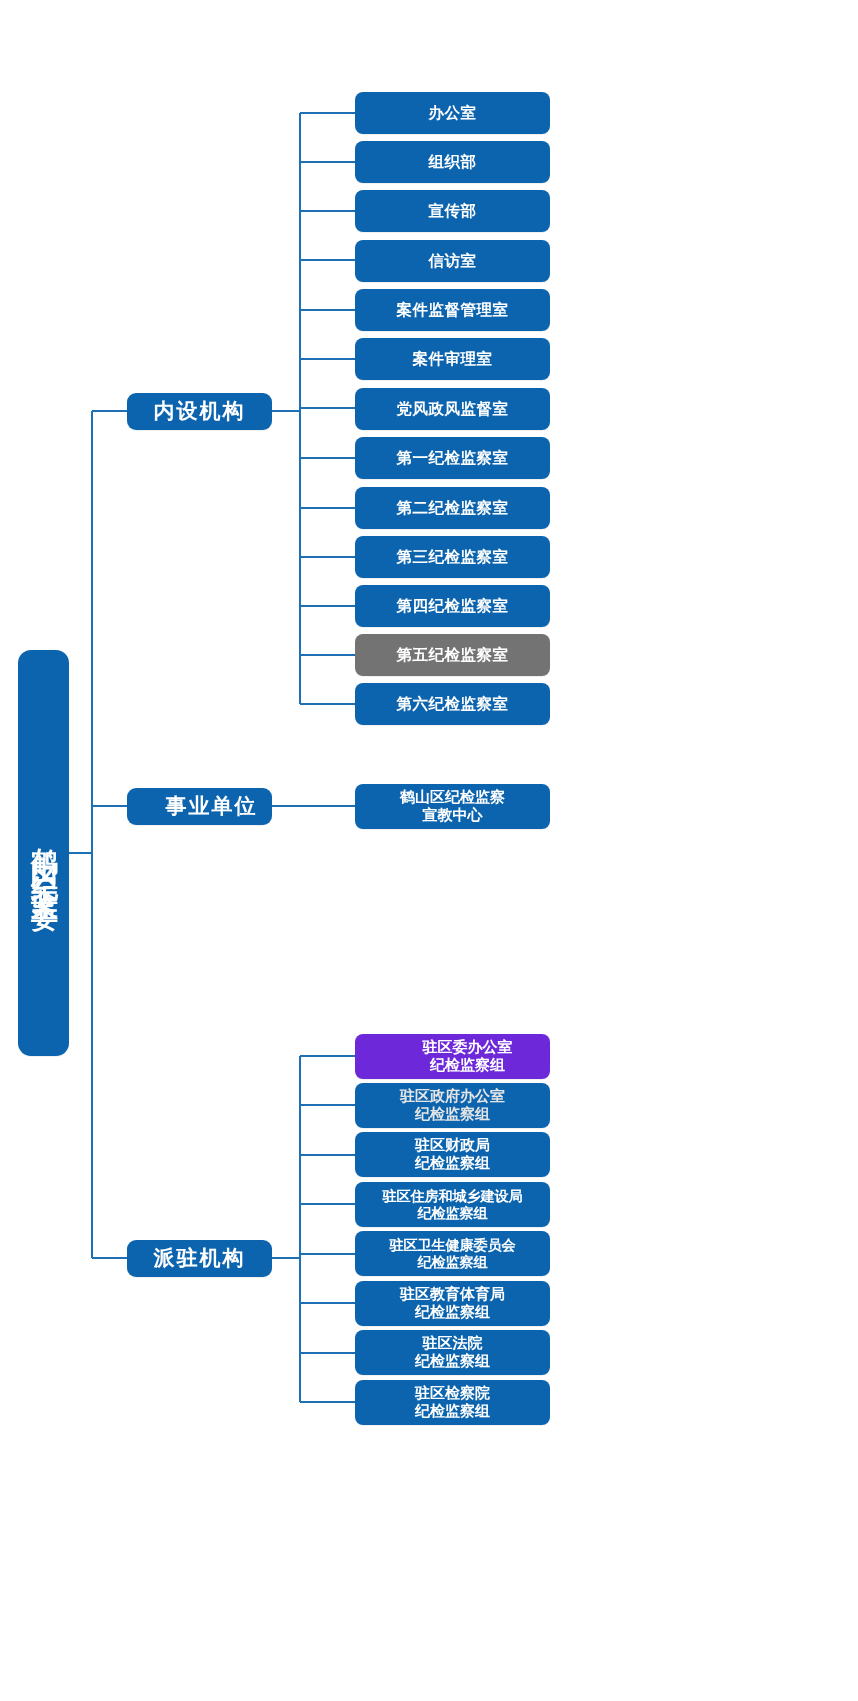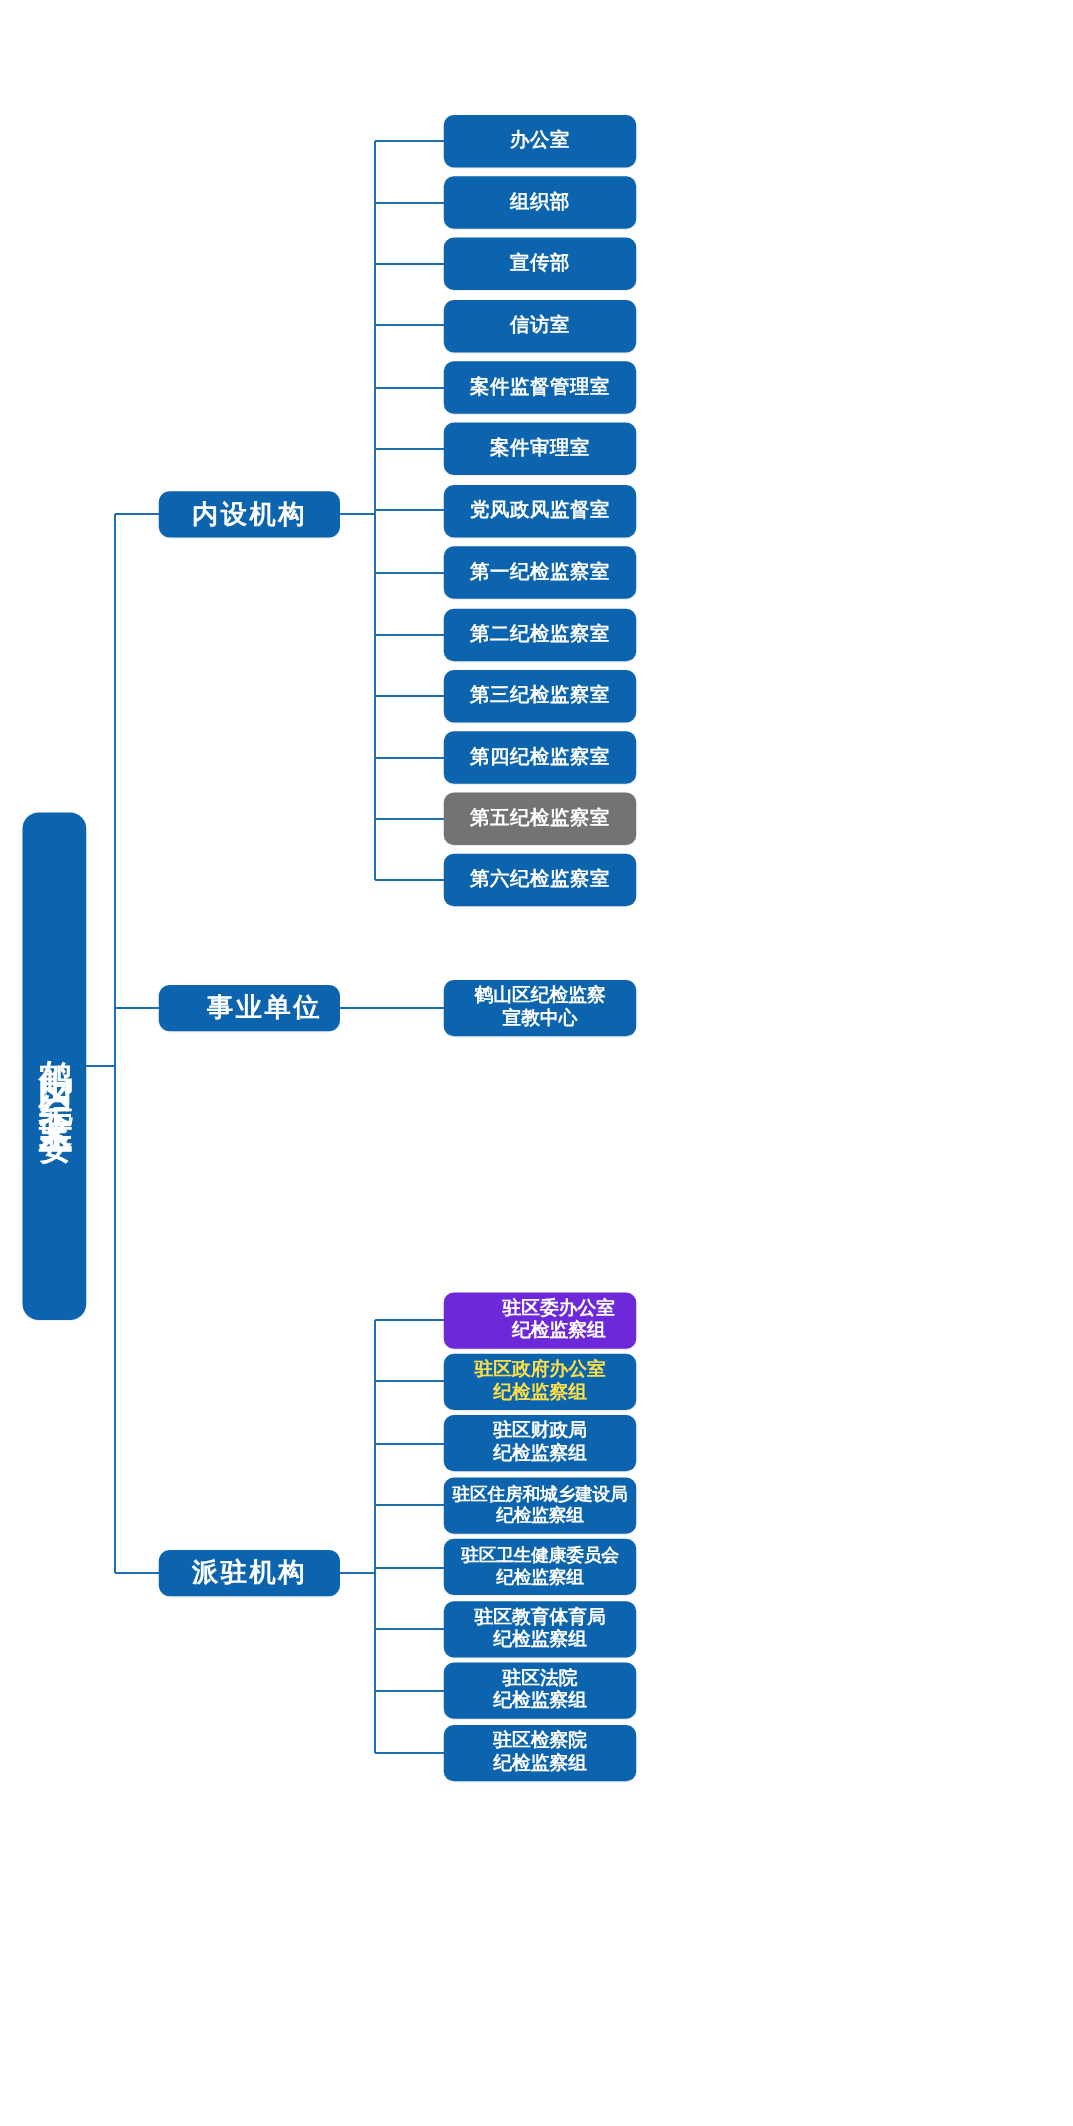--- a/index.html
+++ b/index.html
@@ -67,21 +67,21 @@
     width: 145px;
     height: 37px;
     font-size: 21px;
     letter-spacing: 2px;
     border-radius: 9px;
   }
 
   
   .node.leaf {
     left: 355px;
-    width: 154px;
+    width: 195px;
     height: 42px;
     font-size: 15.5px;
     letter-spacing: 0.5px;
     border-radius: 8px;
   }
   .node.leaf.two-line {
     height: 45px;
     font-size: 15px;
     letter-spacing: 0px;
   }
@@ -192,21 +192,21 @@
       <span class="line">宣教中心</span>
     </div>
   </div>
 
   <div class="node leaf two-line" style="top: 1034px; background: #6d28d9; color: rgb(255, 255, 255); padding-left: 30px;">
     <div>
       <span class="line">驻区委办公室</span>
       <span class="line">纪检监察组</span>
     </div>
   </div>
-  <div class="node leaf two-line" style="top: 1083px; background: rgb(12, 100, 174); color: #fde047;">
+  <div class="node leaf two-line" style="top: 1083px; background: rgb(12, 100, 174); color: #e5e5e5;">
     <div>
       <span class="line">驻区政府办公室</span>
       <span class="line">纪检监察组</span>
     </div>
   </div>
   <div class="node leaf two-line" style="top: 1132px; background: rgb(12, 100, 174); color: rgb(255, 255, 255);">
     <div>
       <span class="line">驻区财政局</span>
       <span class="line">纪检监察组</span>
     </div>

